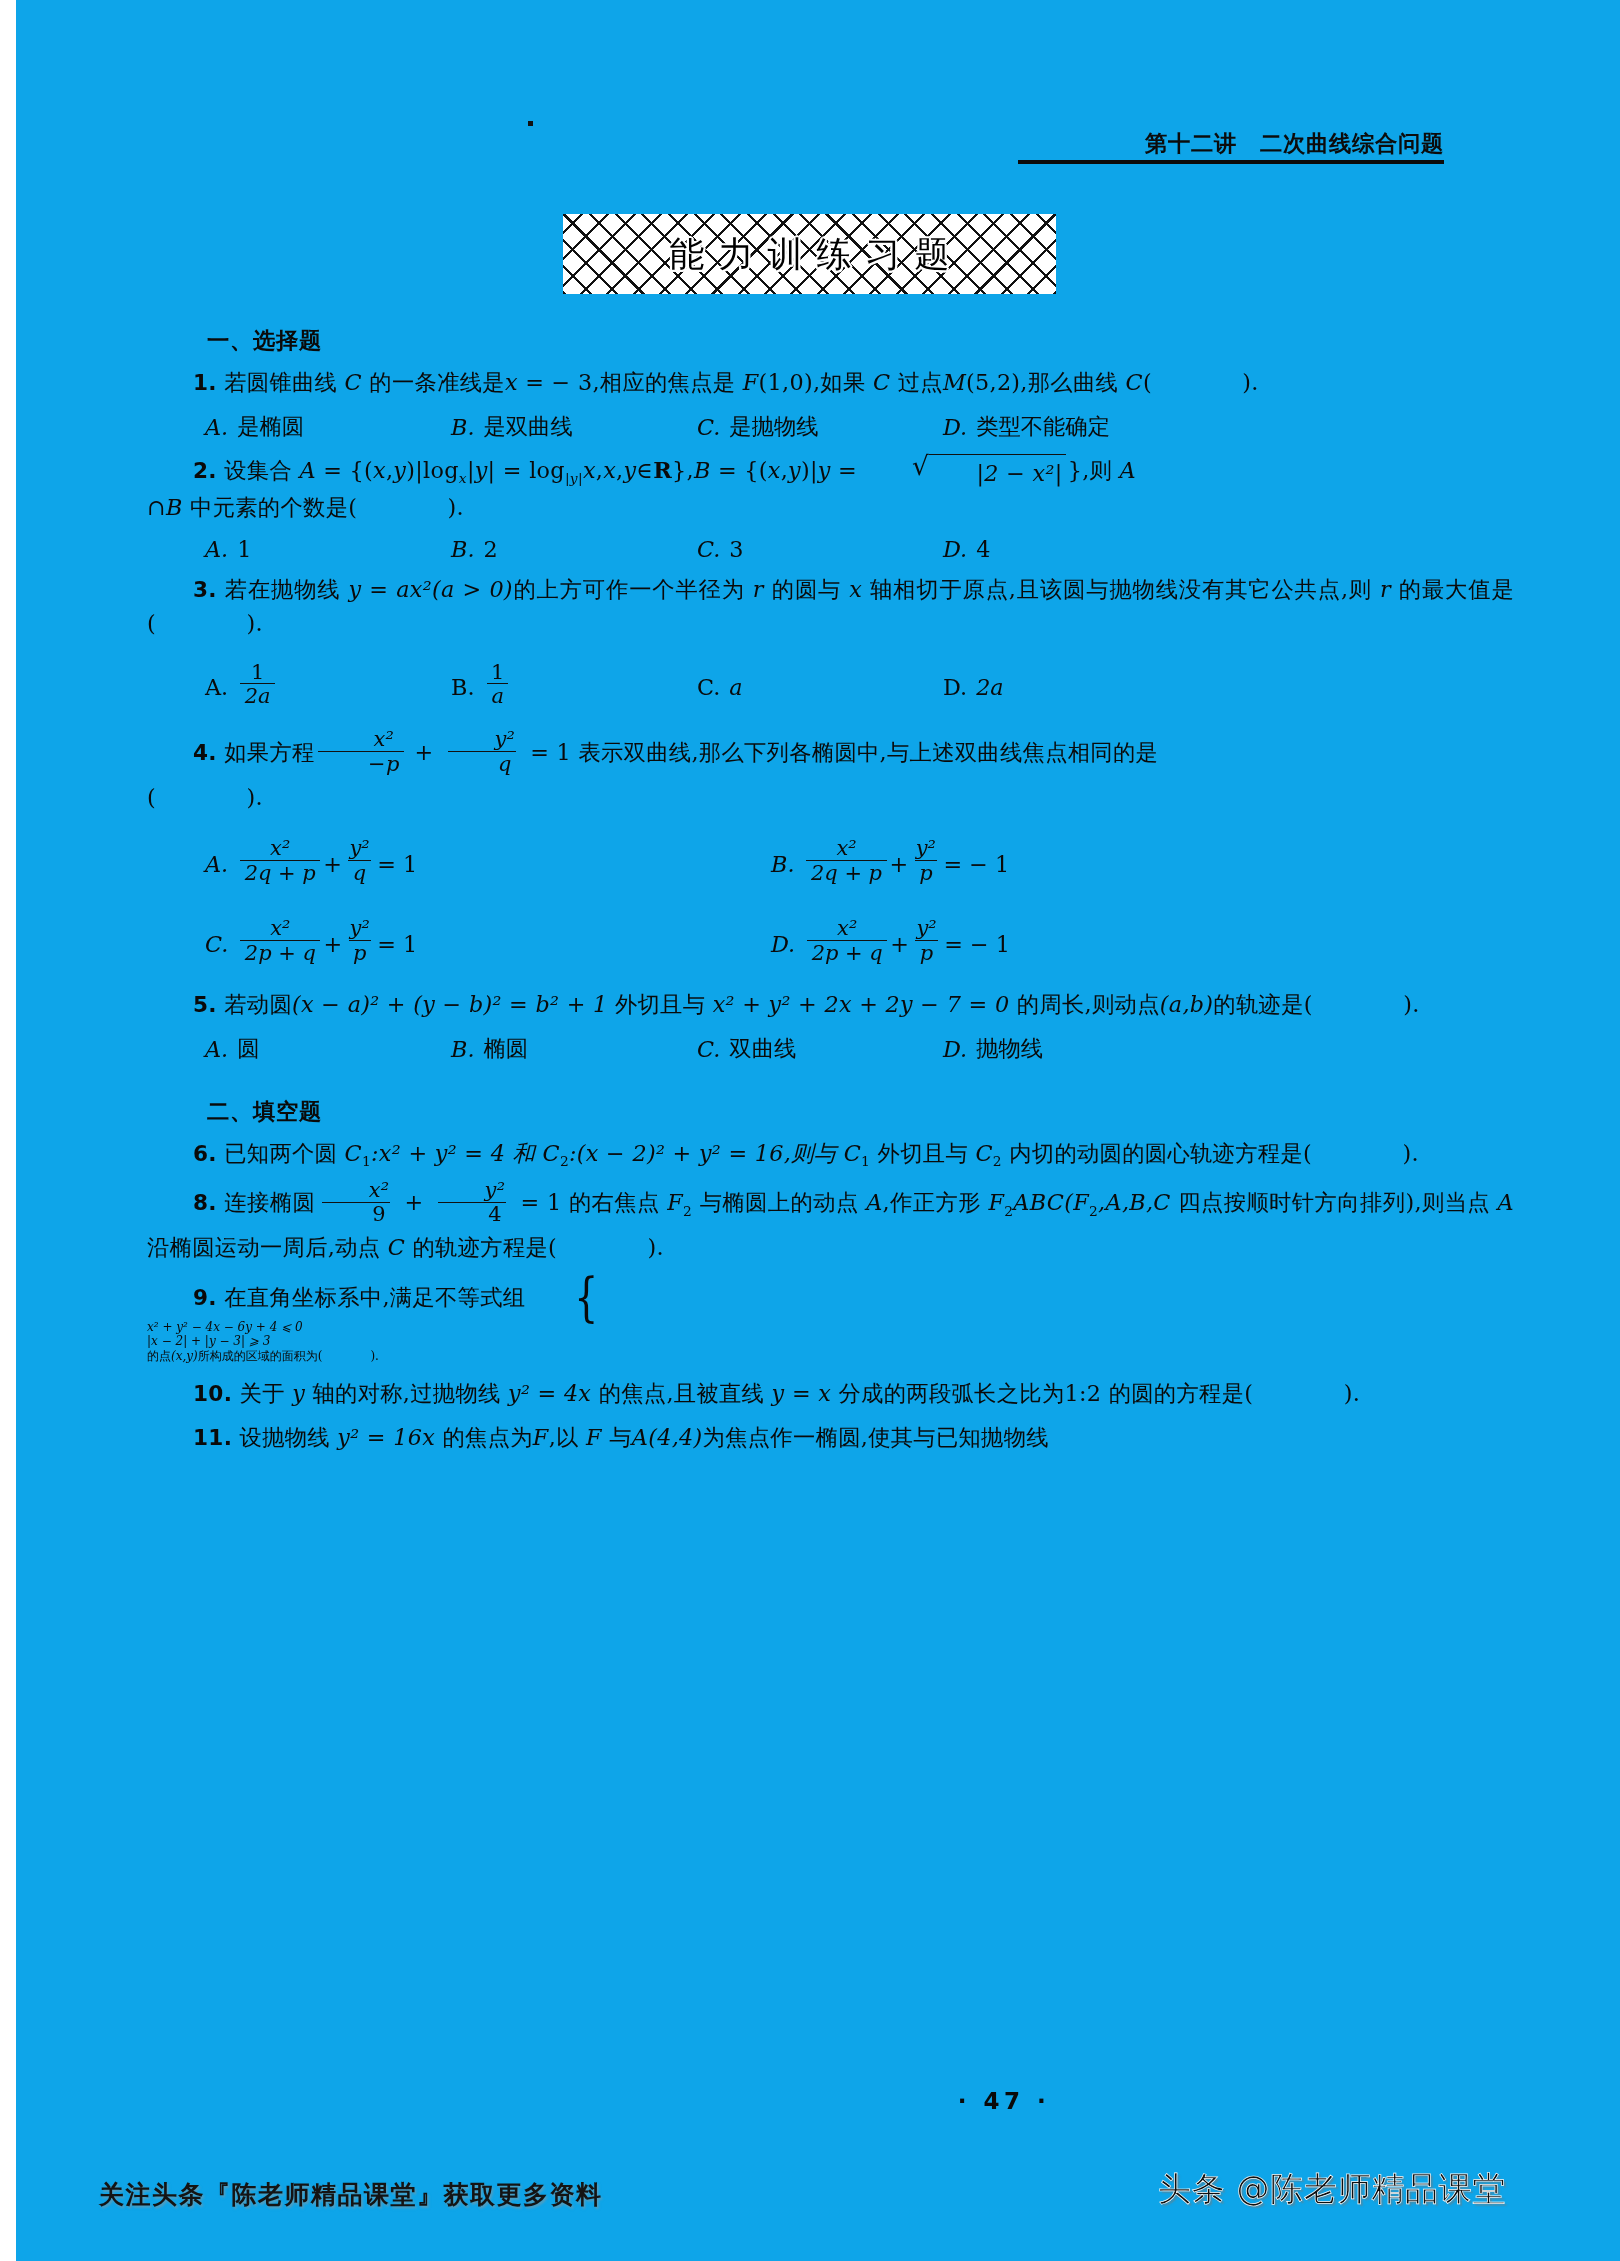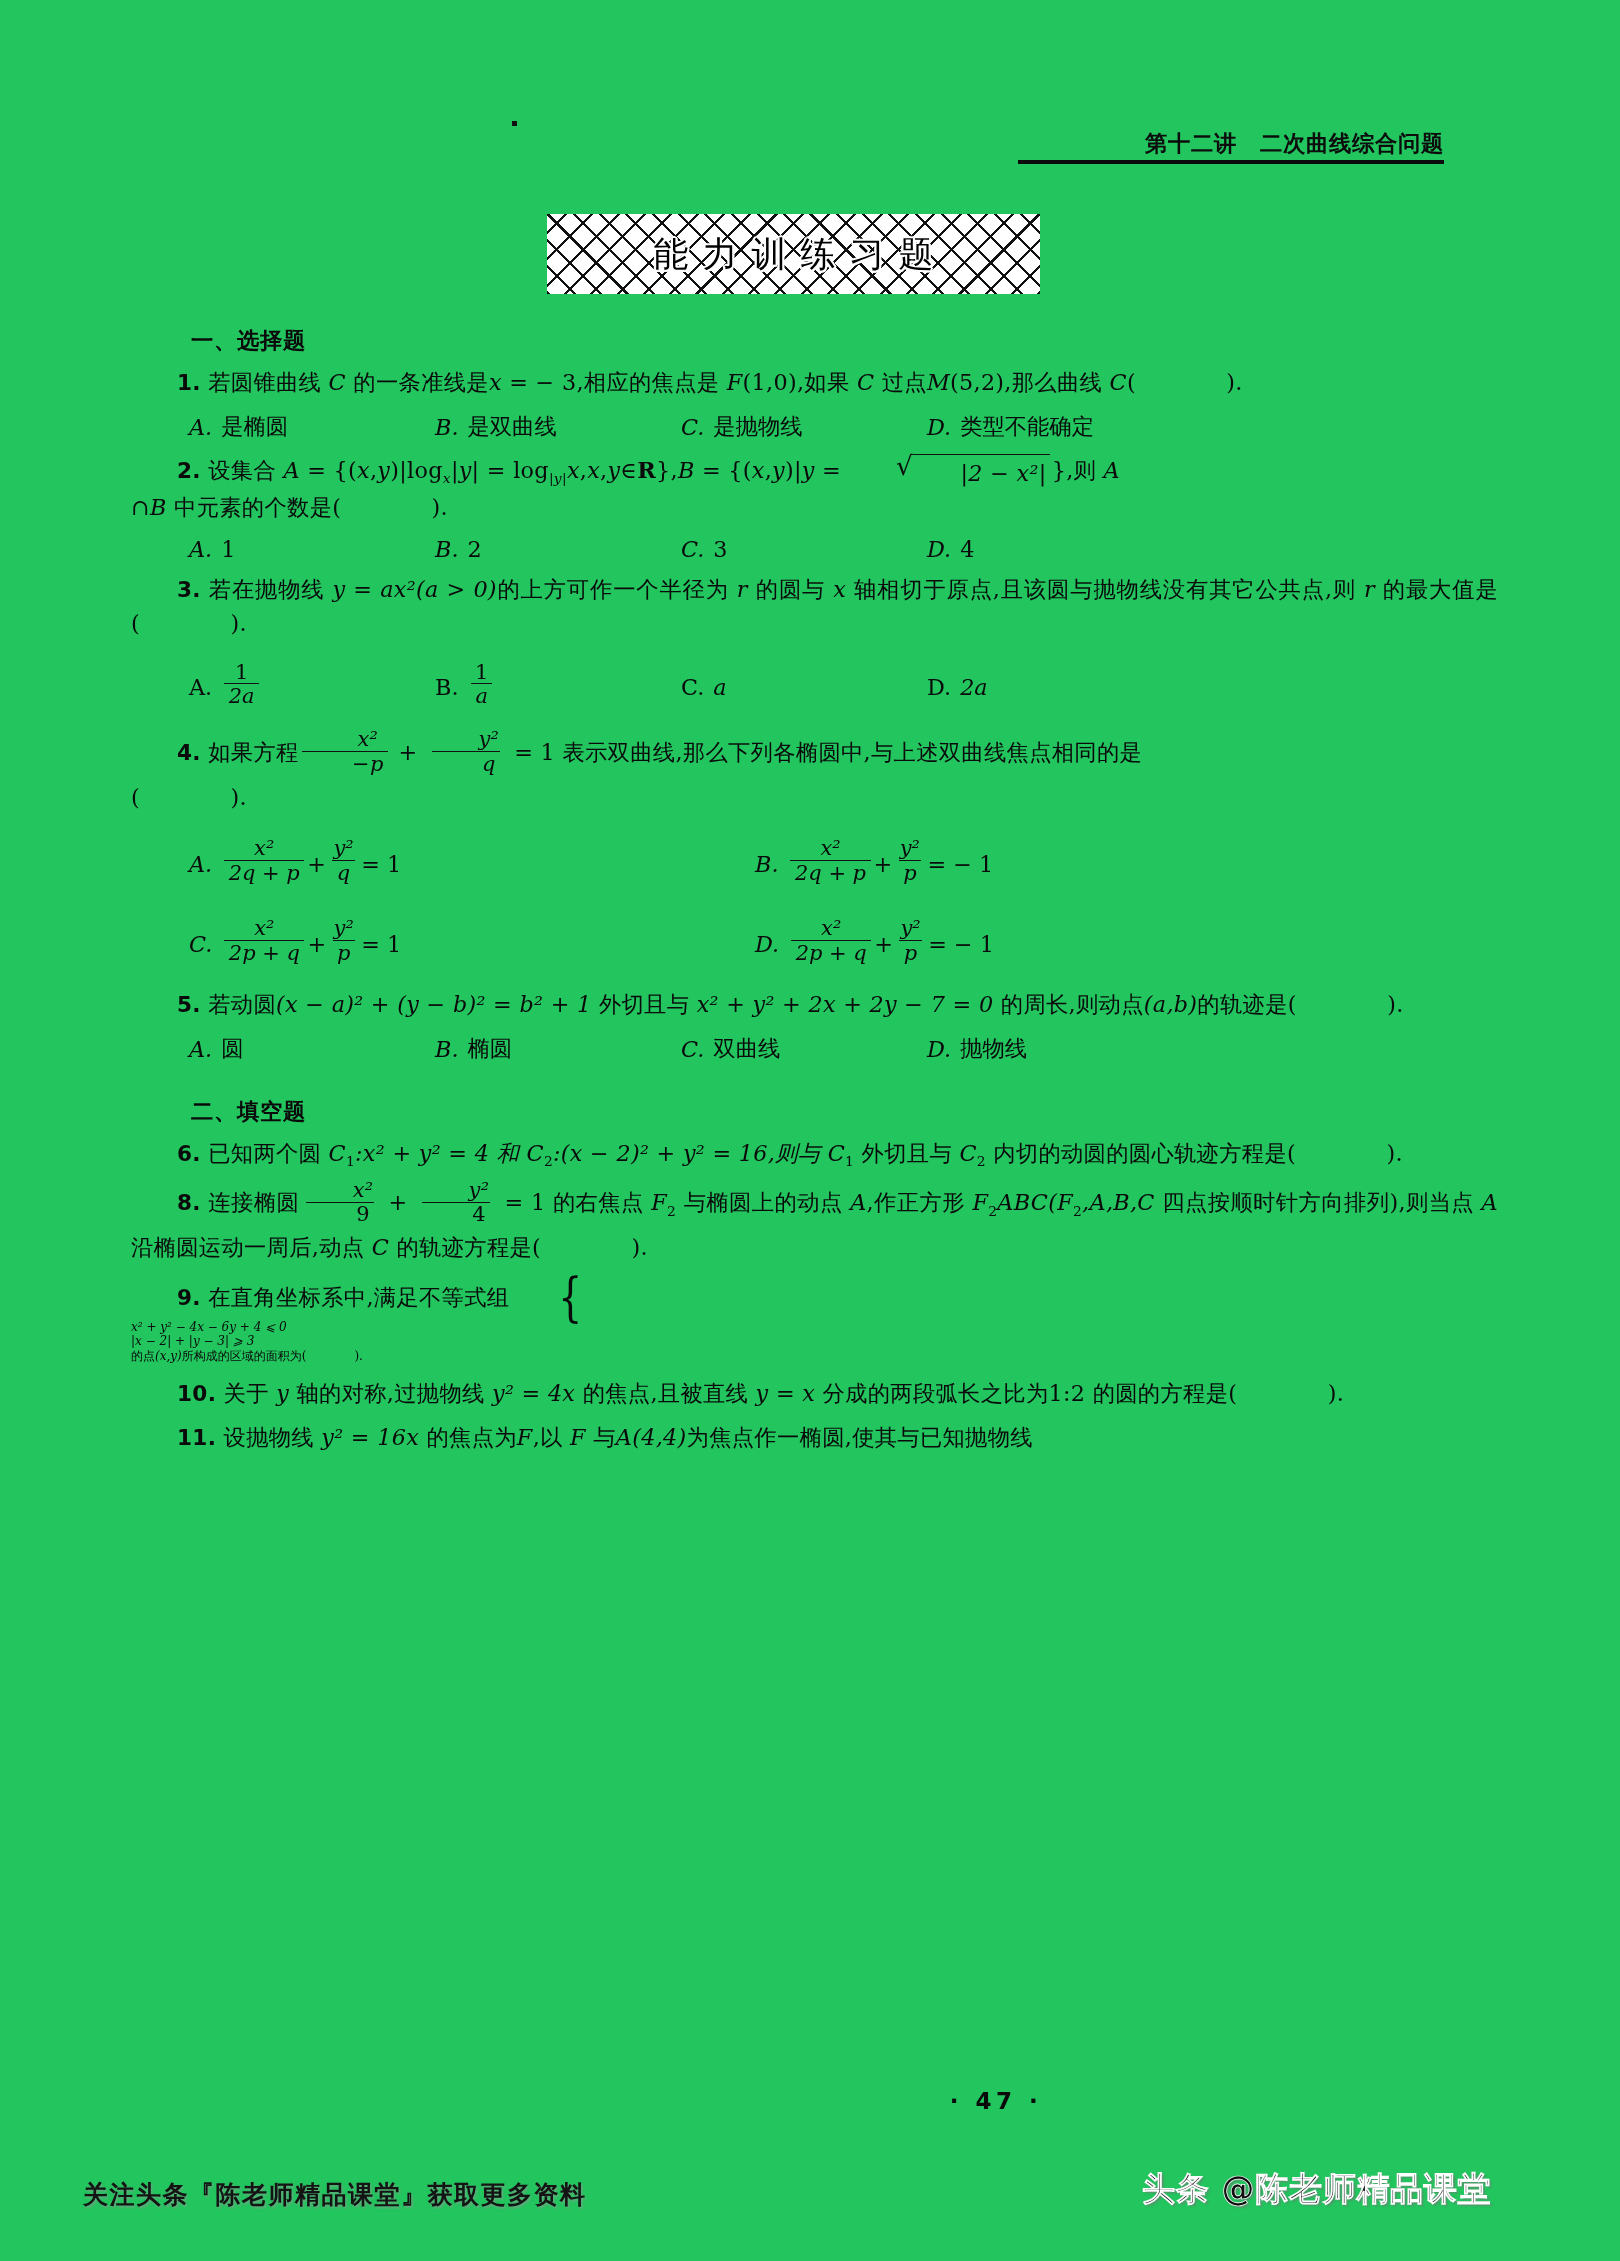--- a/index.html
+++ b/index.html
@@ -13,21 +13,22 @@
     position: relative;
     font-family: "DejaVu Serif", "Liberation Serif", serif;
     color: #0a0a0a;
     overflow: hidden;
   }
 
   
   .page {
     position: absolute;
     inset: 0;
-    background: #22c55e;
+    background: #0ea5e9;
+    margin-left: 16px;
   }
 
   
   .running-head {
     position: absolute;
     top: 131px;
     right: 176px;
     text-align: right;
     white-space: nowrap;
   }
@@ -226,21 +227,21 @@
     color: #141414;
     text-shadow: 1.5px 1.5px 2.2px rgba(150,150,150,0.55);
     white-space: nowrap;
   }
   .wm-right {
     position: absolute;
     left: 1142px;
     top: 2167px;
     font-family: "DejaVu Sans", "Liberation Sans", sans-serif;
     font-size: 33px;
-    font-weight: 700;
+    font-weight: 400;
     letter-spacing: 0.7px;
     color: #0f0f0f;
     -webkit-text-stroke: 0.7px #ffffff;
     text-shadow: 2.2px 1.5px 1.5px rgba(120,120,120,0.5);
     white-space: nowrap;
   }
 </style>
 </head>
 <body>
 

